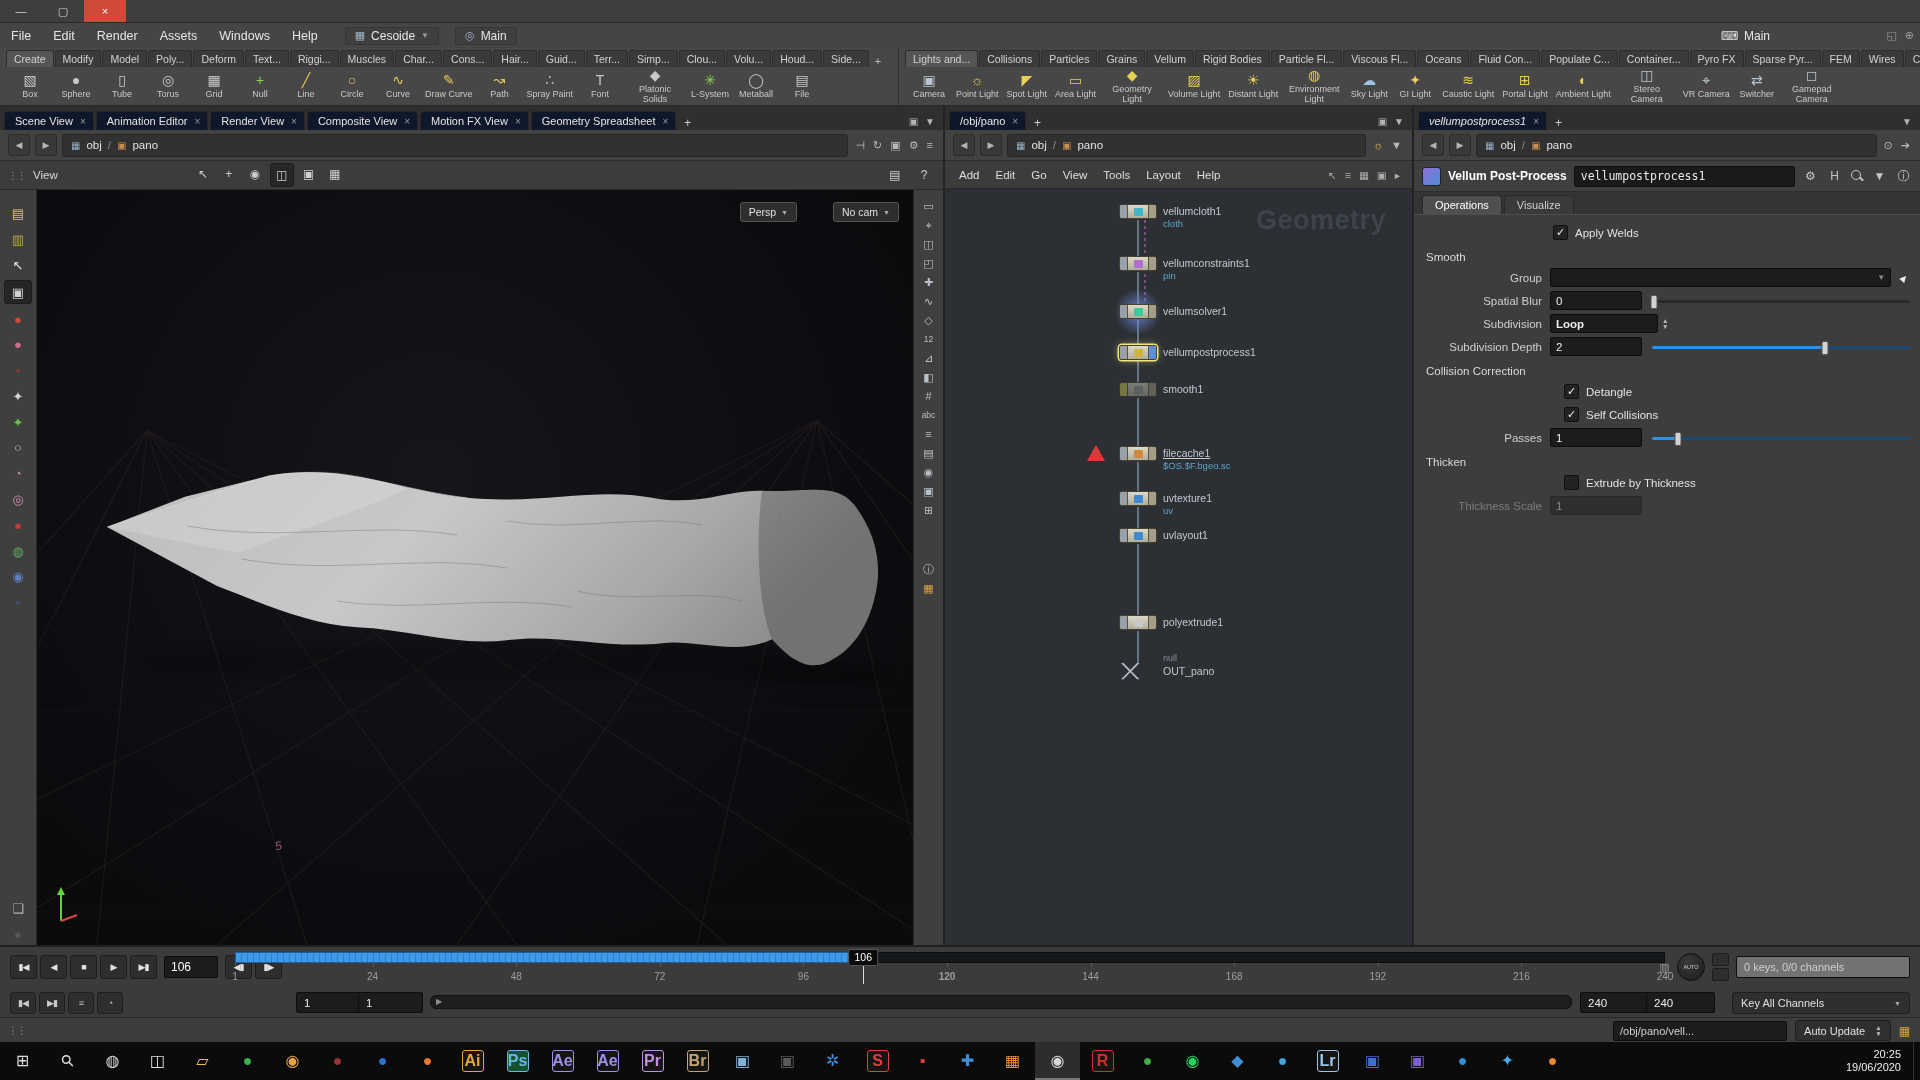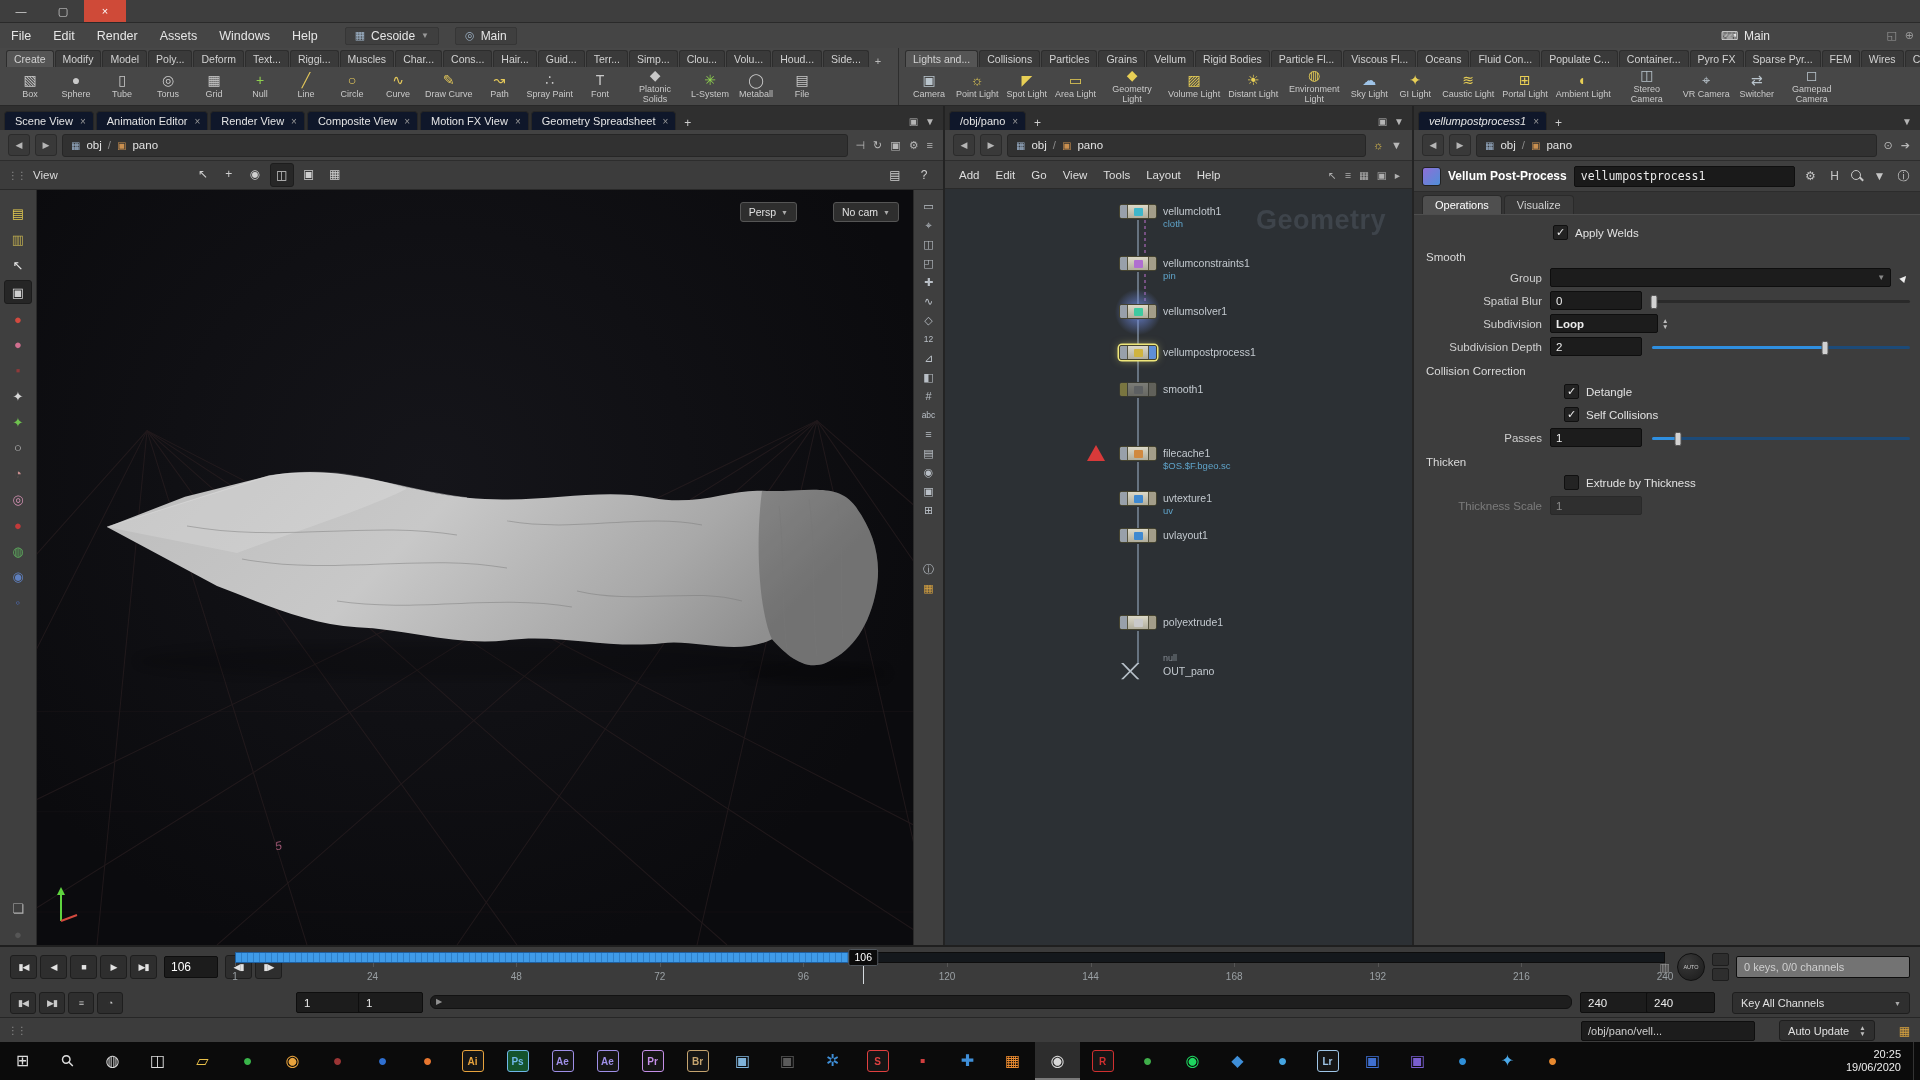--- a/index.html
+++ b/index.html
@@ -145,30 +145,30 @@
   .tr2-btn{width:24px;height:20px;background:#2e2e2e;border:1px solid #1e1e1e;border-radius:3px;color:#c9c9c9;font-size:9px;display:flex;align-items:center;justify-content:center;letter-spacing:-1px}
   .rng-field{position:absolute;top:5px;height:19px;background:#1c1c1c;border:1px solid #0e0e0e;border-radius:2px;color:#ececec;font-size:11.5px;display:flex;align-items:center;padding-left:7px}
   #rs1{left:296px;width:56px} #rs2{left:358px;width:56px}
   #re1{left:1580px;width:60px} #re2{left:1646px;width:60px}
   #groove{position:absolute;left:430px;top:8px;width:1140px;height:12px;background:#1e1e1e;border:1px solid #121212;border-radius:6px}
   #groove .tri{position:absolute;left:5px;top:1px;color:#909090;font-size:8px}
   #key-all{position:absolute;right:10px;top:5px;width:160px;height:20px;background:#2f2f2f;border:1px solid #1e1e1e;border-radius:3px;color:#e0e0e0;font-size:11px;display:flex;align-items:center;justify-content:space-between;padding:0 8px}
   
   #statusbar{position:absolute;left:0;top:1017px;width:1920px;height:25px;background:#3c3c3c;border-top:1px solid #262626;display:flex;align-items:center}
   #statusbar .grip{margin-left:8px}
-  #status-right{margin-left:auto;display:flex;align-items:center;gap:24px;padding-right:10px}
+  #status-right{margin-left:auto;display:flex;align-items:center;gap:8px;padding-right:10px}
   #ctx-field{width:160px;height:18px;background:#1c1c1c;border:1px solid #0e0e0e;border-radius:2px;color:#cfcfcf;font-size:11px;display:flex;align-items:center;padding:0 6px}
   #auto-update{height:19px;background:#2f2f2f;border:1px solid #1e1e1e;border-radius:3px;color:#e0e0e0;font-size:11px;display:flex;align-items:center;gap:6px;padding:0 8px}
   
   #taskbar{position:absolute;left:0;top:1042px;width:1920px;height:38px;background:#0b0b0b;display:flex;align-items:stretch}
   .tb-app{width:45px;display:flex;align-items:center;justify-content:center;position:relative}
   .tb-app.active{background:#2d2d2d;box-shadow:inset 0 -2px 0 #7a7a7a}
   .tb-app .g{font-size:16px;line-height:16px}
   .tb-app .g.rot{transform:rotate(-45deg);display:inline-block}
-  .tb-badge{width:22px;height:22px;display:flex;align-items:center;justify-content:center;font-size:10px;font-weight:bold;border-radius:3px;border:1.5px solid;box-sizing:border-box}
+  .tb-badge{width:22px;height:22px;display:flex;align-items:center;justify-content:center;font-size:16px;font-weight:bold;border-radius:3px;border:1.5px solid;box-sizing:border-box}
   #tb-clock{margin-left:auto;display:flex;flex-direction:column;justify-content:center;align-items:flex-end;padding-right:12px;color:#eee;font-size:11px;line-height:13px}
   #tb-edge{width:6px;border-left:1px solid #333}
 </style>
 </head>
 <body class="noselect">
 
 <div id="titlebar">
   <div class="winbtn">—</div>
   <div class="winbtn">▢</div>
   <div class="winbtn close">×</div>
@@ -677,21 +677,21 @@
           </div>
           <div class="node-label" style="left: 218px; top: 194px;">smooth1</div>
           <div class="node-warning" style="left: 142px; top: 256px;"></div>
           <div class="chip" style="left: 174px; top: 257px;">
             <span class="fl"></span>
             <span class="mid">
               <i style="background: rgb(208, 137, 63);"></i>
             </span>
             <span class="fr"></span>
           </div>
-          <div class="node-label" style="left: 218px; top: 258px;">filecache1</div>
+          <div class="node-label" style="left: 218px; top: 258px; text-decoration: underline;">filecache1</div>
           <div class="node-sub" style="left: 218px; top: 271px;">$OS.$F.bgeo.sc</div>
           <div class="chip" style="left: 174px; top: 302px;">
             <span class="fl"></span>
             <span class="mid">
               <i style="background: rgb(63, 137, 208);"></i>
             </span>
             <span class="fr"></span>
           </div>
           <div class="node-label" style="left: 218px; top: 303px;">uvtexture1</div>
           <div class="node-sub" style="left: 218px; top: 316px;">uv</div>
@@ -848,21 +848,21 @@
           <span class="tick" style="left: 0%;">1</span>
           <span class="tickline" style="left: 0%;"></span>
           <span class="tick" style="left: 9.62343%;">24</span>
           <span class="tickline" style="left: 9.62343%;"></span>
           <span class="tick" style="left: 19.6653%;">48</span>
           <span class="tickline" style="left: 19.6653%;"></span>
           <span class="tick" style="left: 29.7071%;">72</span>
           <span class="tickline" style="left: 29.7071%;"></span>
           <span class="tick" style="left: 39.749%;">96</span>
           <span class="tickline" style="left: 39.749%;"></span>
-          <span class="tick" style="left: 49.7908%;">120</span>
+          <span class="tick" style="left: 49.7908%; font-weight: bold;">120</span>
           <span class="tickline" style="left: 49.7908%;"></span>
           <span class="tick" style="left: 59.8326%;">144</span>
           <span class="tickline" style="left: 59.8326%;"></span>
           <span class="tick" style="left: 69.8745%;">168</span>
           <span class="tickline" style="left: 69.8745%;"></span>
           <span class="tick" style="left: 79.9163%;">192</span>
           <span class="tickline" style="left: 79.9163%;"></span>
           <span class="tick" style="left: 89.9582%;">216</span>
           <span class="tickline" style="left: 89.9582%;"></span>
           <span class="tick" style="left: 100%;">240</span>

